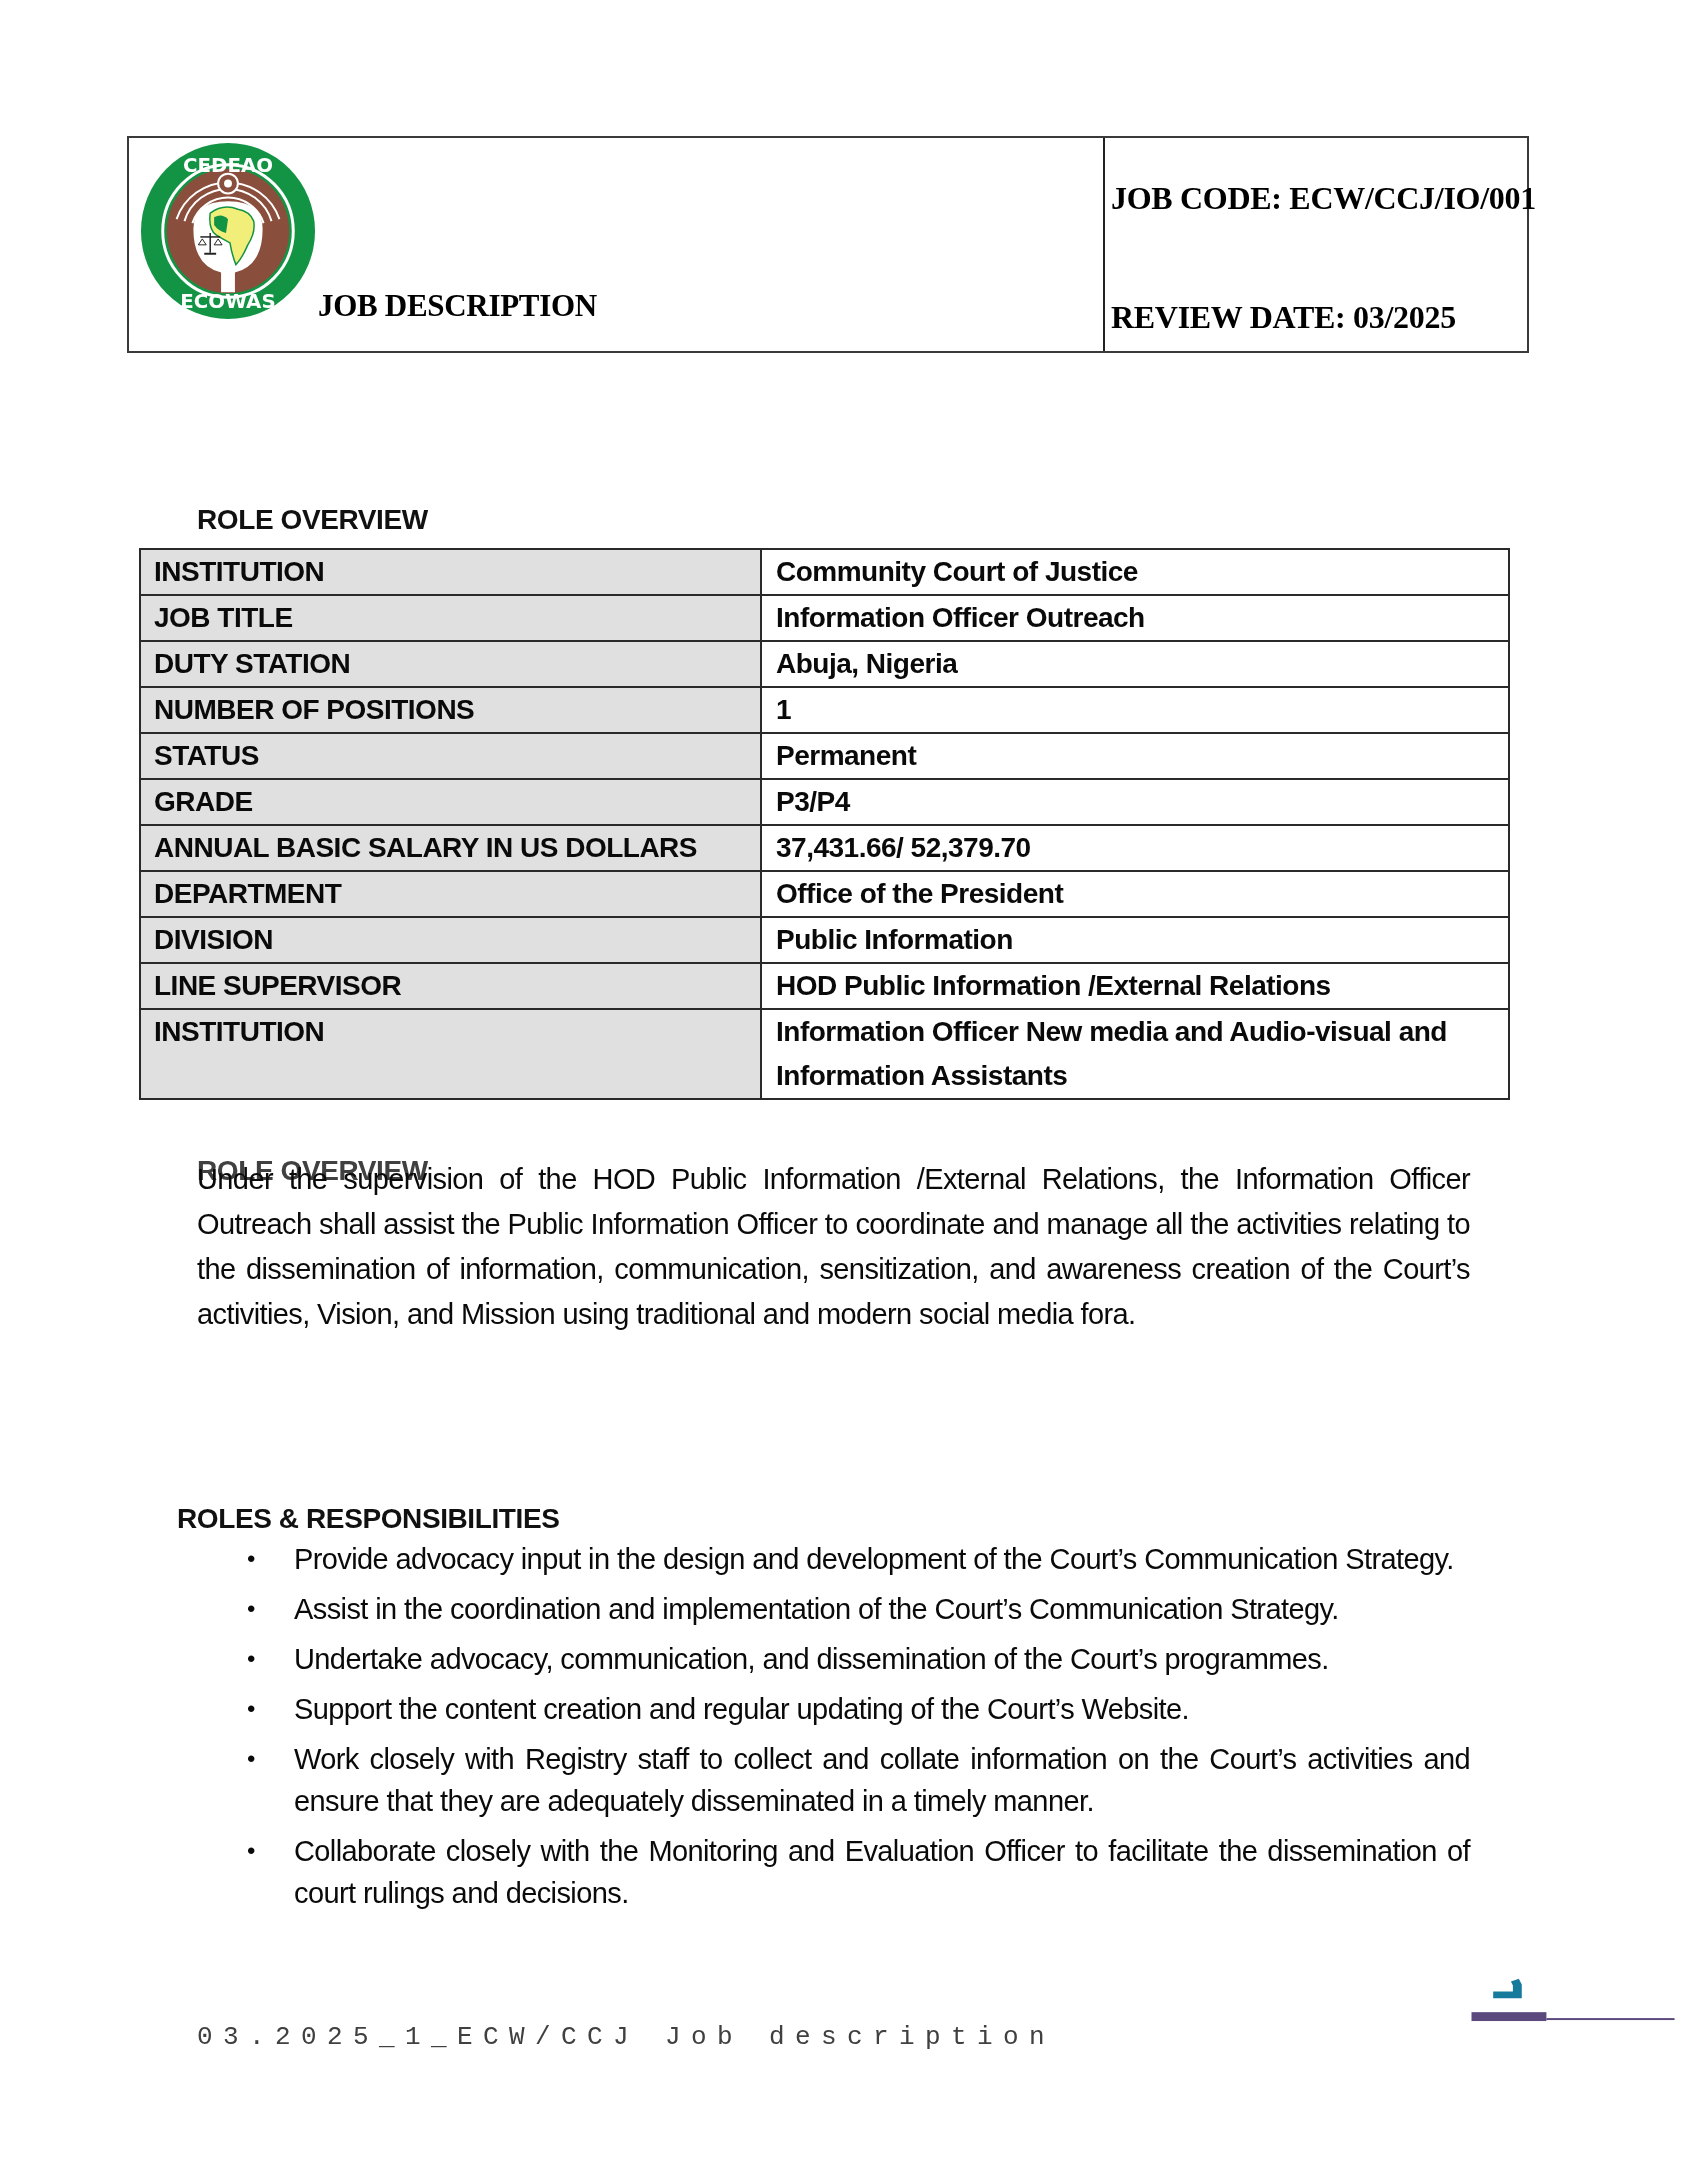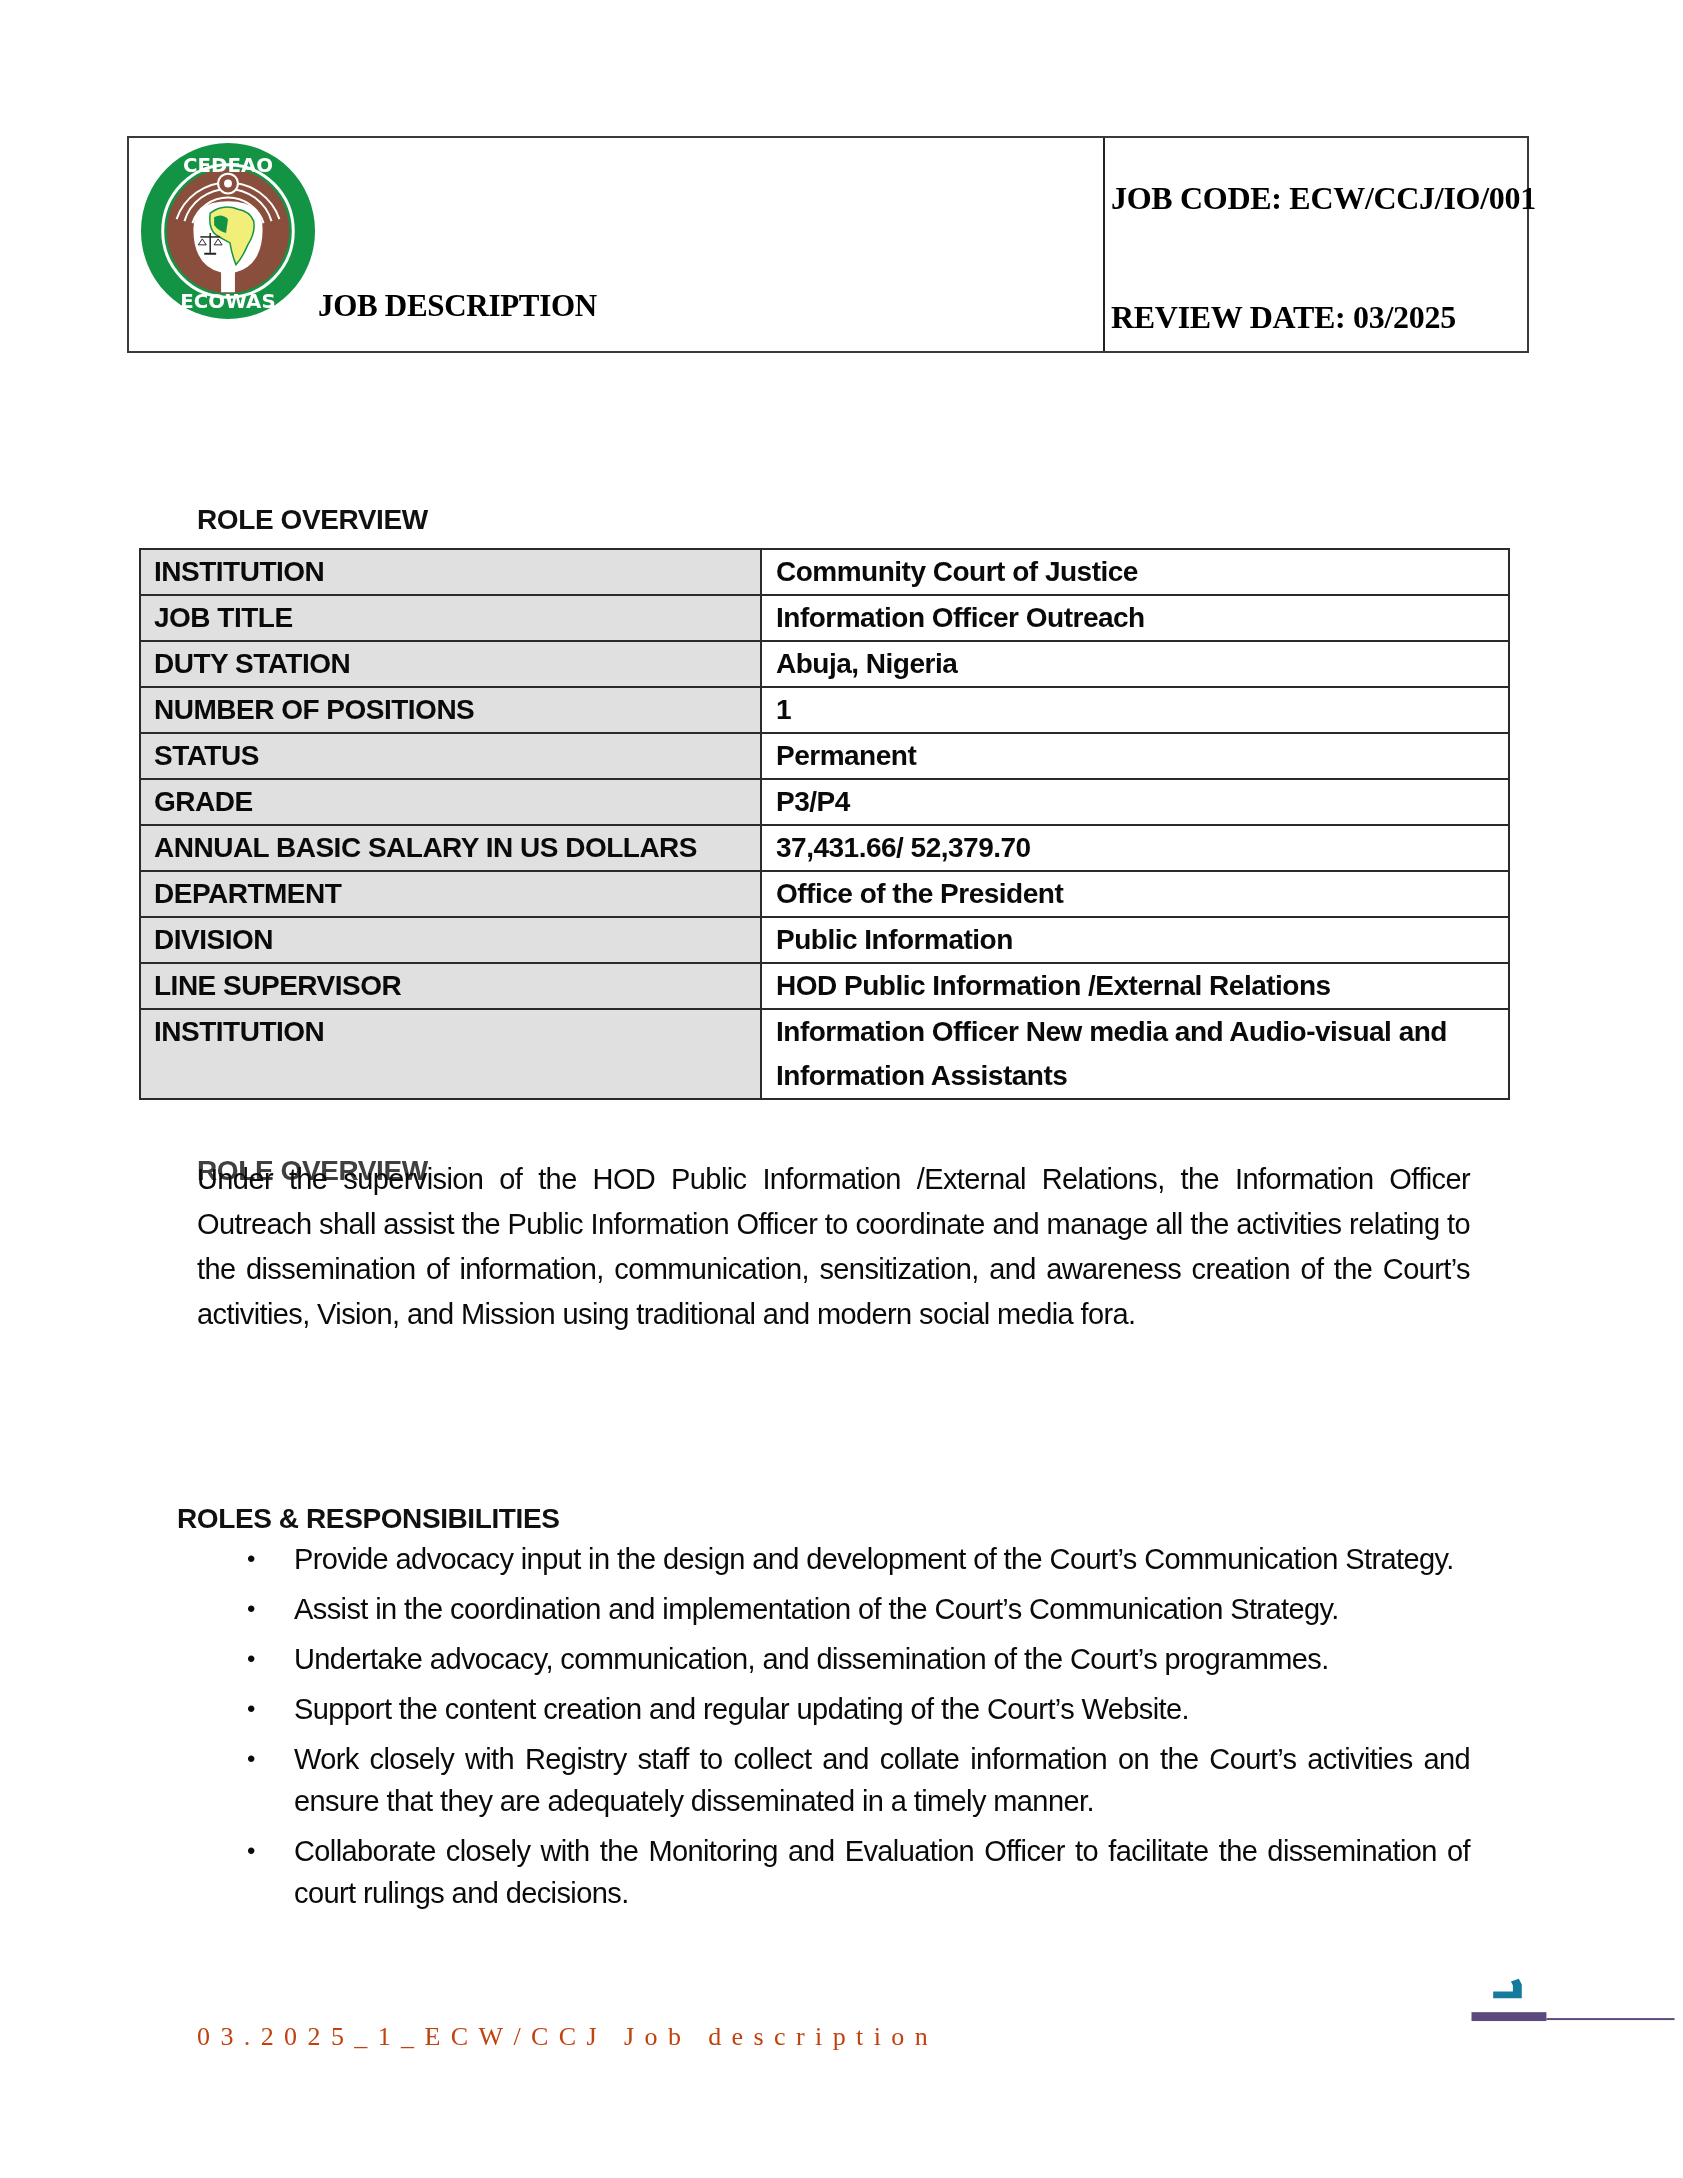--- a/index.html
+++ b/index.html
@@ -27,21 +27,21 @@
 
   
   .overview-para { position: absolute; left: 197px; top: 1157px; width: 1273px; font-family: "Liberation Sans", sans-serif; font-size: 29px; line-height: 45px; text-align: justify; color: #0a0a0a; letter-spacing: -0.6px; margin: 0; }
 
   
   .resp-list { position: absolute; left: 197px; top: 1538px; width: 1273px; margin: 0; padding: 0; list-style: none; font-family: "Liberation Sans", sans-serif; font-size: 29px; color: #0a0a0a; letter-spacing: -0.6px; }
   .resp-list li { position: relative; padding-left: 97px; line-height: 42px; margin-bottom: 8px; text-align: justify; }
   .resp-list li .bullet { position: absolute; left: 50px; top: 0; font-size: 24px; }
 
   
-  .footer-text { position: absolute; left: 197px; top: 2022px; font-family: Liberation Serif, serif; font-size: 26px; color: #c2410c; letter-spacing: 10.4px; white-space: nowrap; text-align: center; }
+  .footer-text { position: absolute; left: 197px; top: 2022px; font-family: Liberation Mono, monospace; font-size: 26px; color: #404040; letter-spacing: 10.4px; white-space: nowrap; text-align: center; }
   .page-mark { position: absolute; left: 1471px; top: 1955px; width: 208px; height: 69px; }
 </style>
 </head>
 <body>
 
 <div class="header-box">
   <svg class="logo" viewBox="0 0 180 180">
     <ellipse cx="90" cy="90" rx="88" ry="89" fill="#129444"></ellipse>
     <ellipse cx="90" cy="90" rx="66" ry="67" fill="none" stroke="#ffffff" stroke-width="3"></ellipse>
     <ellipse cx="90" cy="90" rx="62" ry="63" fill="#8a4f3c"></ellipse>

